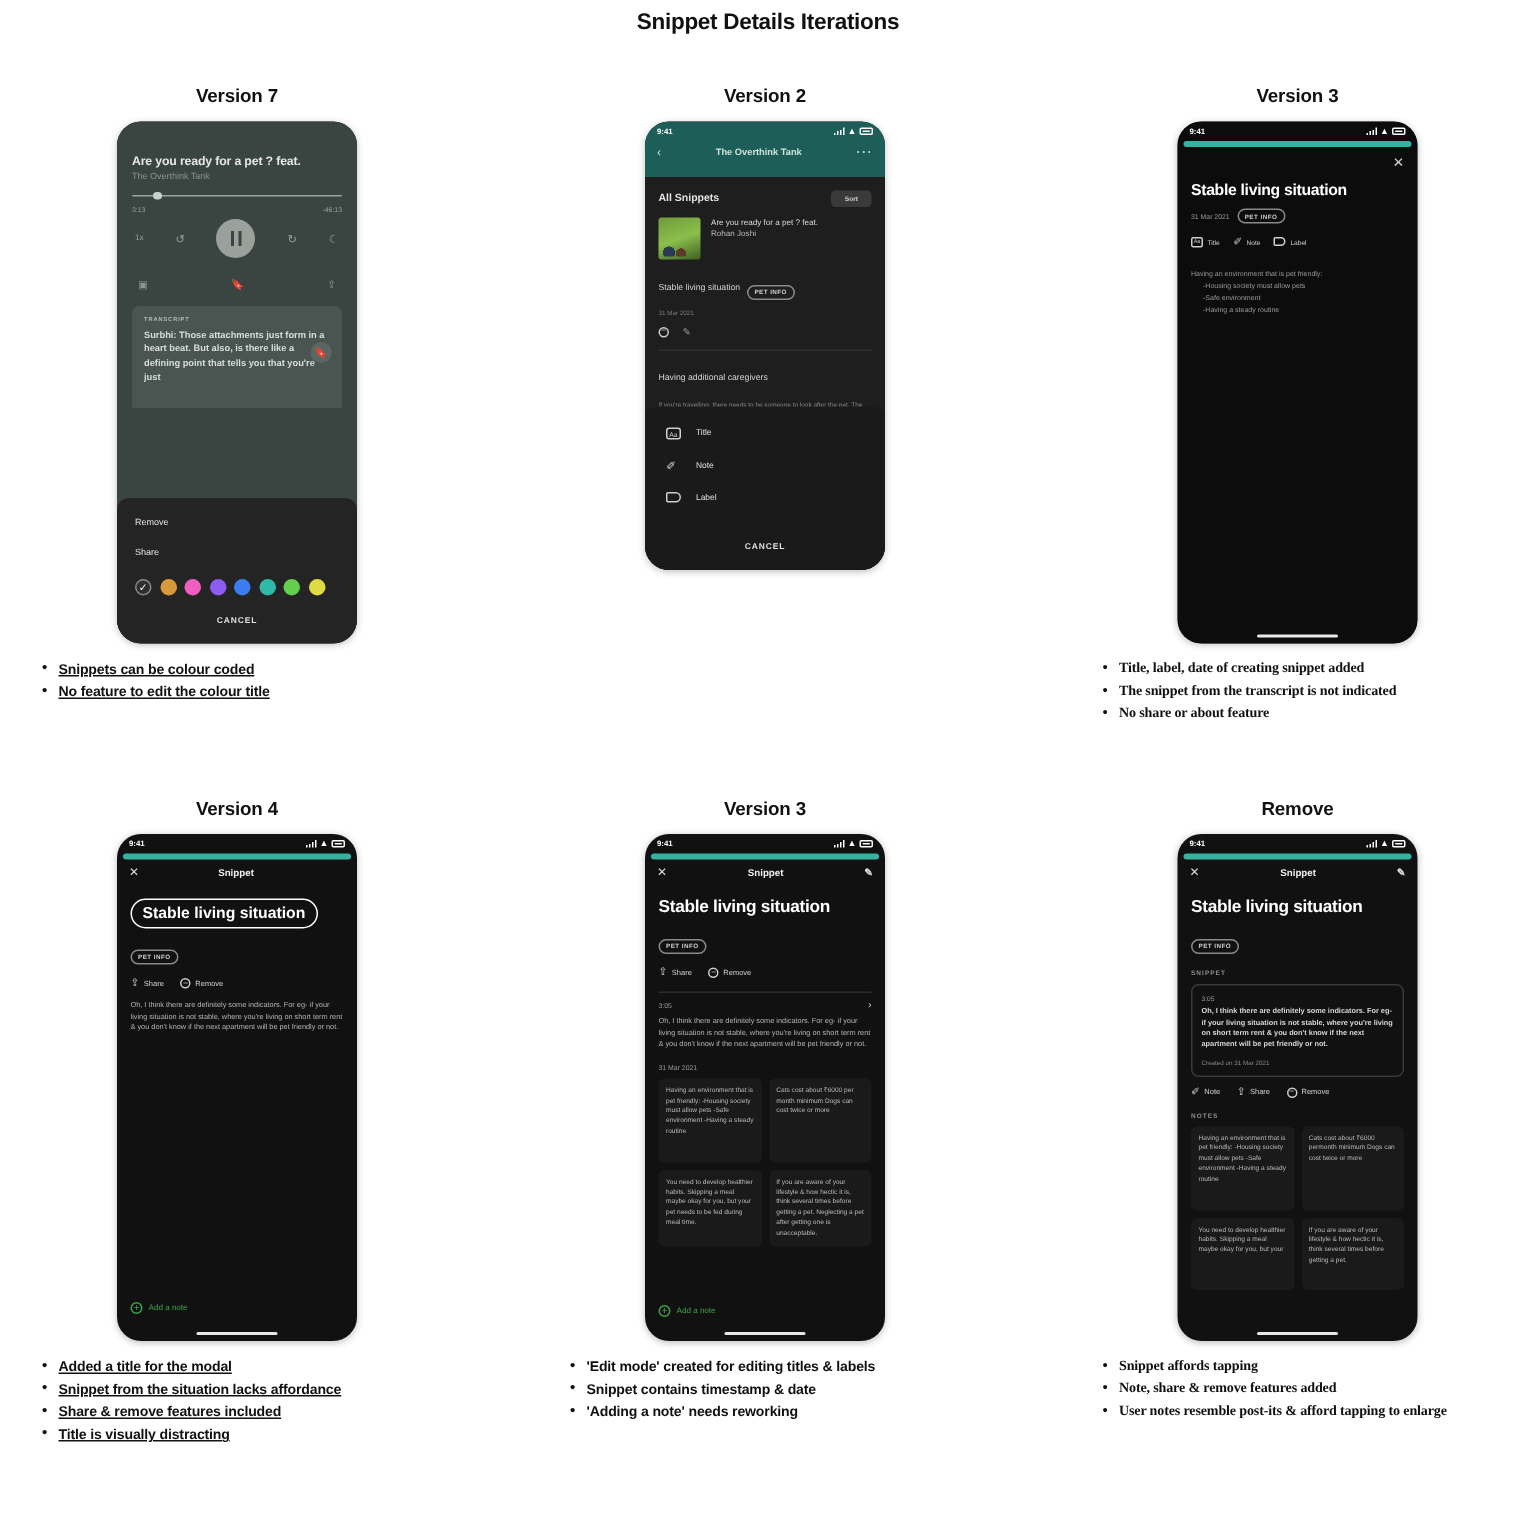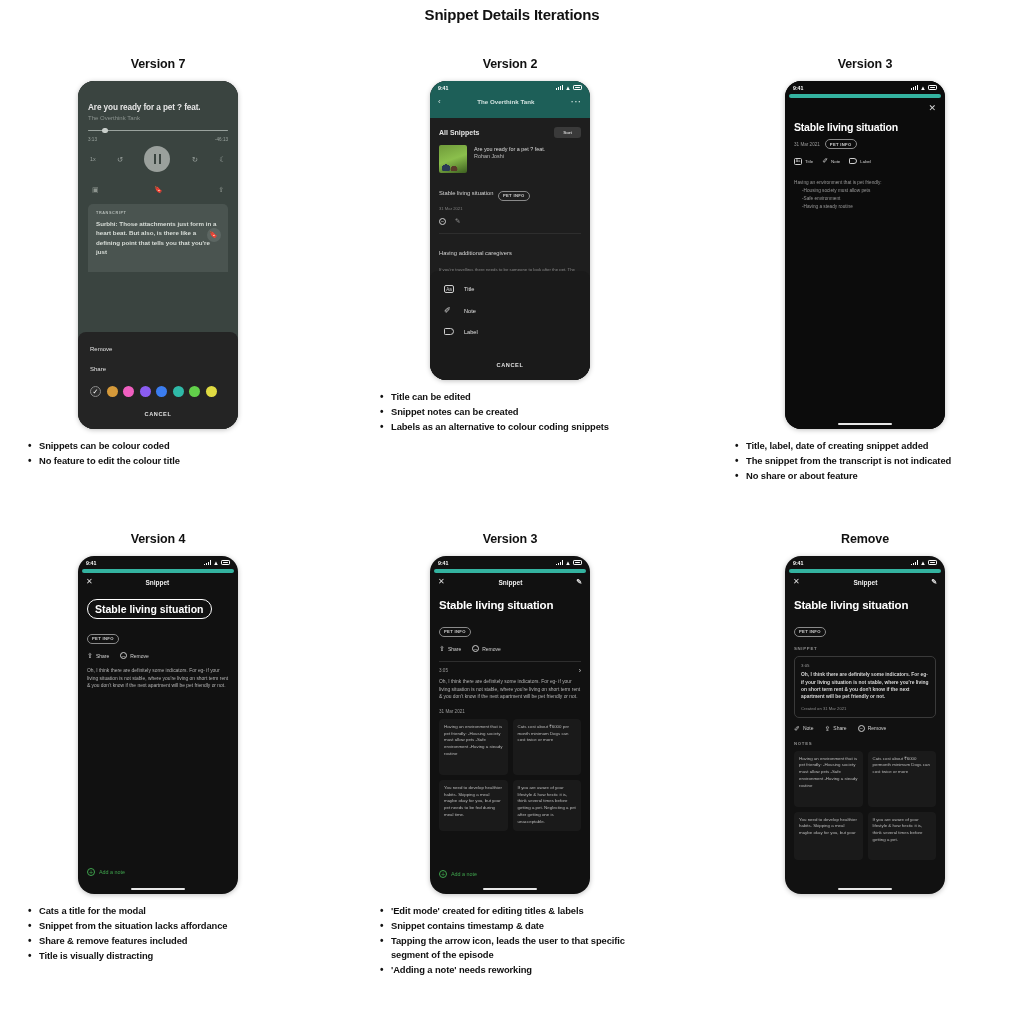--- a/index.html
+++ b/index.html
@@ -231,23 +231,23 @@
 
   
   ul.notes { list-style: none; margin: 10px 0 0 0; padding: 0 0 0 10px; }
   ul.notes li {
     position: relative; font-size: 9.4px; font-weight: bold; line-height: 1.5;
     color: #111; padding-left: 11px; margin-bottom: 1px; letter-spacing: -0.1px;
   }
   ul.notes li::before {
     content: '•'; position: absolute; left: 0; top: -1px; font-size: 10px;
   }
-  .notes-c1 { padding-left: 12px; }
+  .notes-c1 { padding-left: 12px; text-decoration: underline; }
   .notes-c2 { padding-left: 12px; }
-  .notes-c3 { padding-left: 14px; }
+  .notes-c3 { padding-left: 14px; font-family: Liberation Serif, serif; }
 </style>
 </head>
 <body>
 
 <div class="page-title">Snippet Details Iterations</div>
 
 <div class="grid">
 
   <div class="col col-1 row-1">
     <div class="ver-label">Version 7</div>
@@ -368,25 +368,20 @@
             <span class="label">Note</span>
           </div>
           <div class="menu-item">
             <span class="tag-glyph"></span>
             <span class="label">Label</span>
           </div>
           <div class="cancel">CANCEL</div>
         </div>
       </div>
     </div>
-    <ul class="notes notes-c2">
-      <li>Title can be edited</li>
-      <li>Snippet notes can be created</li>
-      <li>Labels as an alternative to colour coding snippets</li>
-    </ul>
   </div>
 
   <div class="col col-3 row-1">
     <div class="ver-label">Version 3</div>
     <div class="phone">
       <div class="v3">
         <div class="statusbar">
           <span>9:41</span>
           <span class="sb-right">
             <span class="sig"></span>
@@ -467,21 +462,21 @@
         </div>
         <div class="para">Oh, I think there are definitely some indicators. For eg- if your living situation is not stable, where you're living on short term rent &amp; you don't know if the next apartment will be pet friendly or not.</div>
       </div>
       <div class="addnote" style="position:absolute;bottom:12px;left:0;">
         <span class="pl">+</span>
         <span>Add a note</span>
       </div>
       <div class="homebar"></div>
     </div>
     <ul class="notes notes-c1">
-      <li>Cats a title for the modal</li>
+      <li>Added a title for the modal</li>
       <li>Snippet from the situation lacks affordance</li>
       <li>Share &amp; remove features included</li>
       <li>Title is visually distracting</li>
     </ul>
   </div>
 
   <div class="col col-2 row-2">
     <div class="ver-label">Version 3</div>
     <div class="phone tall2">
       <div class="statusbar">
@@ -531,21 +526,20 @@
       </div>
       <div class="addnote" style="position:absolute;bottom:10px;left:0;">
         <span class="pl">+</span>
         <span>Add a note</span>
       </div>
       <div class="homebar"></div>
     </div>
     <ul class="notes notes-c2">
       <li>'Edit mode' created for editing titles &amp; labels</li>
       <li>Snippet contains timestamp &amp; date</li>
-      <li>Tapping the arrow icon, leads the user to that specific segment of the episode</li>
       <li>'Adding a note' needs reworking</li>
     </ul>
   </div>
 
   <div class="col col-3 row-2">
     <div class="ver-label">Remove</div>
     <div class="phone tall2">
       <div class="statusbar">
         <span>9:41</span>
         <span class="sb-right">
@@ -590,15 +584,20 @@
           <div class="note-card tallc">Having an environment that is pet friendly: -Housing society must allow pets -Safe environment -Having a steady routine</div>
           <div class="note-card tallc">Cats cost about ₹6000 permonth minimum
 
 Dogs can cost twice or more</div>
           <div class="note-card">You need to develop healthier habits. Skipping a meal maybe okay for you, but your</div>
           <div class="note-card">If you are aware of your lifestyle &amp; how hectic it is, think several times before getting a pet.</div>
         </div>
       </div>
       <div class="homebar"></div>
     </div>
+    <ul class="notes notes-c3">
+      <li>Snippet affords tapping</li>
+      <li>Note, share &amp; remove features added</li>
+      <li>User notes resemble post-its &amp; afford tapping to enlarge</li>
+    </ul>
   </div>
 
 </div>
 
 </body></html>

